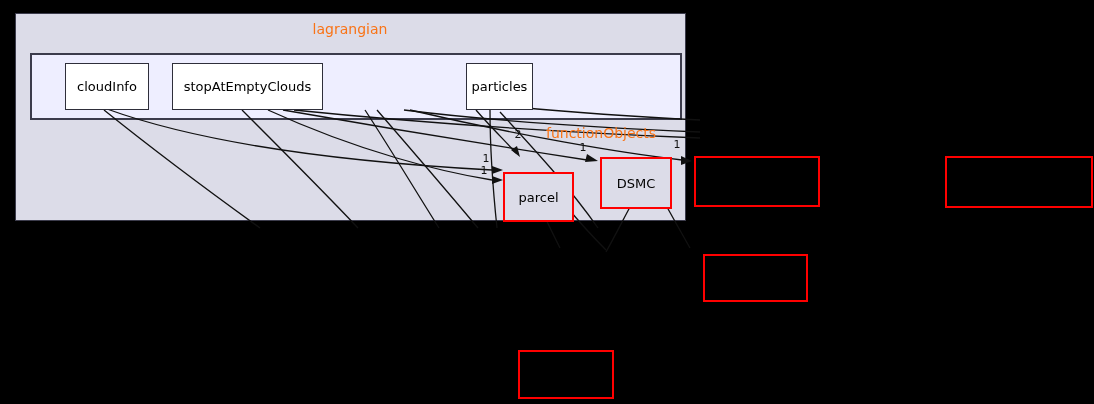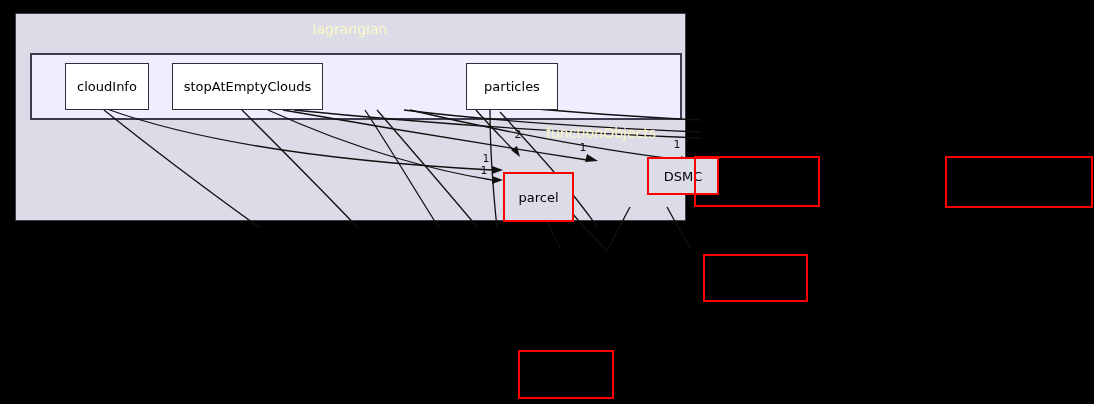--- a/index.html
+++ b/index.html
@@ -10,21 +10,21 @@
   .cluster{position:absolute;box-sizing:border-box;}
   #cluster-outer{
     left:15px;top:13px;width:671px;height:208px;
     background:#dcdce8;border:1px solid #3c3c4c;z-index:1;
   }
   #cluster-inner{
     left:30px;top:53px;width:652px;height:67px;
     background:#eeeeff;border:2px solid #3c3c4c;z-index:1;
   }
   .cluster-label{
-    position:absolute;z-index:4;font-size:14px;color:#fef9c3;
+    position:absolute;z-index:4;font-size:14px;color:#f97316;
     white-space:nowrap;transform:translateX(-50%);
   }
   #label-lagrangian{left:350px;top:21px;}
   #label-functionObjects{left:601px;top:77px;margin-top:48px;}
   svg#edges{position:absolute;left:0;top:0;z-index:2;}
   .node{
     position:absolute;box-sizing:border-box;z-index:3;
     display:flex;align-items:center;justify-content:center;
     font-size:13px;white-space:nowrap;
   }
@@ -81,28 +81,28 @@
       <polygon points="692,161 681,156 681,165"></polygon>
     </g>
   </svg>
 
   <div class="node dir-node" style="left:37px;top:63px;width:84px;height:47px;">
     <span>cloudInfo</span>
   </div>
   <div class="node dir-node" style="left:144px;top:63px;width:151px;height:47px;">
     <span>stopAtEmptyClouds</span>
   </div>
-  <div class="node dir-node" style="left:438px;top:63px;width:92px;height:47px;">
+  <div class="node dir-node" style="left:438px;top:63px;width:67px;height:47px;">
     <span>particles</span>
   </div>
 
   <div class="node dep-node" style="left:503px;top:172px;width:71px;height:50px;">
     <span>parcel</span>
   </div>
-  <div class="node dep-node" style="left:600px;top:157px;width:72px;height:38px;margin-left:47px;">
+  <div class="node dep-node" style="left:600px;top:157px;width:72px;height:52px;">
     <span>DSMC</span>
   </div>
 
   <div class="node ext-node" style="left:694px;top:156px;width:126px;height:51px;">
     <span></span>
   </div>
   <div class="node ext-node" style="left:945px;top:156px;width:148px;height:52px;">
     <span></span>
   </div>
   <div class="node ext-node" style="left:703px;top:254px;width:105px;height:48px;">

